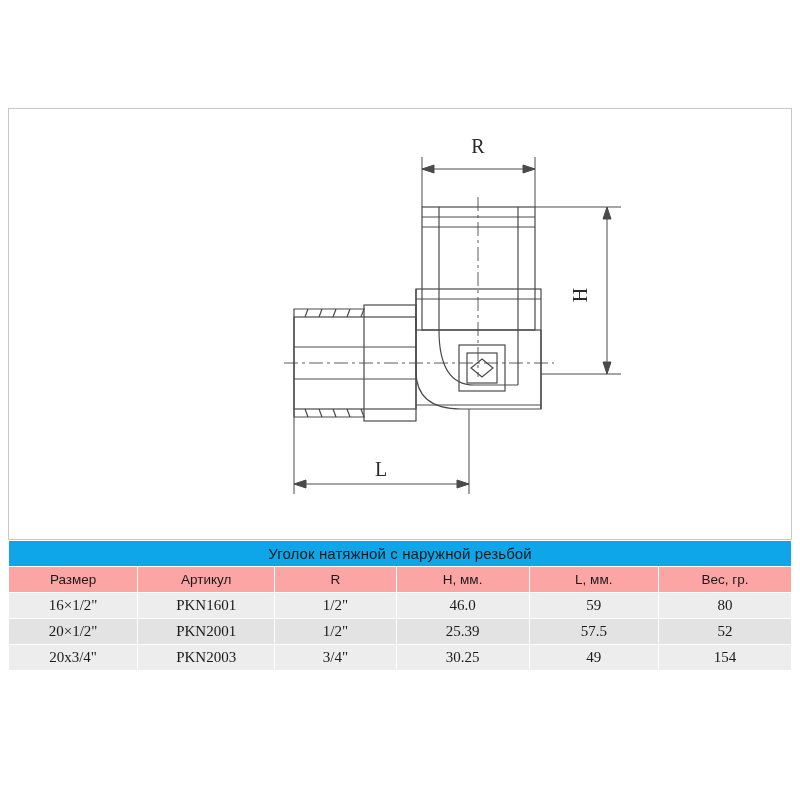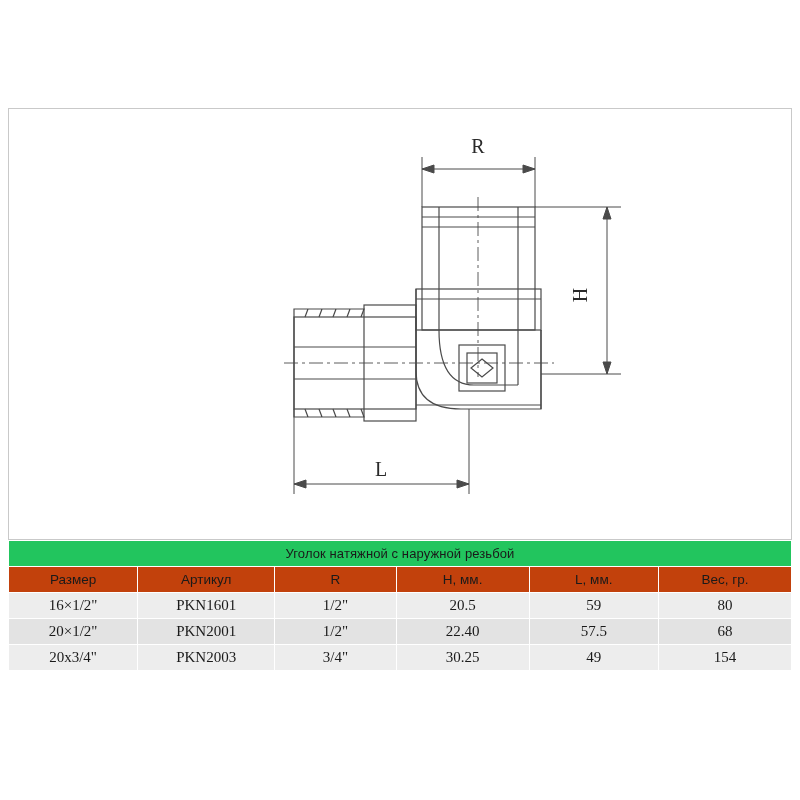--- a/index.html
+++ b/index.html
@@ -51,29 +51,29 @@
   }
   #spec-table td, #spec-table th {
     border: 1px solid #ffffff;
     padding: 0;
     height: 25px;
     text-align: center;
     vertical-align: middle;
     font-weight: normal;
   }
   tr.title-row td {
-    background: #22c55e;
+    background: #0ea5e9;
     font-weight: bold;
-    font-size: 13px;
+    font-size: 15px;
     letter-spacing: 0.1px;
     height: 27px;
     border: 1px solid #c8c8c8;
   }
   tr.head-row td {
-    background: #c2410c;
+    background: #fca5a5;
     font-weight: bold;
     height: 26px;
   }
   tr.data-row td {
     background: #ededed;
   }
   tr.data-alt-row td {
     background: #e3e3e3;
   }
 
@@ -183,31 +183,31 @@
         <td>Артикул</td>
         <td>R</td>
         <td>H, мм.</td>
         <td>L, мм.</td>
         <td>Вес, гр.</td>
       </tr>
       <tr class="data-row">
         <td class="serif">16×1/2"</td>
         <td class="serif">PKN1601</td>
         <td class="serif">1/2"</td>
-        <td class="serif">20.5</td>
+        <td class="serif">46.0</td>
         <td class="serif">59</td>
         <td class="serif">80</td>
       </tr>
       <tr class="data-alt-row">
         <td class="serif">20×1/2"</td>
         <td class="serif">PKN2001</td>
         <td class="serif">1/2"</td>
-        <td class="serif">22.40</td>
+        <td class="serif">25.39</td>
         <td class="serif">57.5</td>
-        <td class="serif">68</td>
+        <td class="serif">52</td>
       </tr>
       <tr class="data-row">
         <td class="serif">20x3/4"</td>
         <td class="serif">PKN2003</td>
         <td class="serif">3/4"</td>
         <td class="serif">30.25</td>
         <td class="serif">49</td>
         <td class="serif">154</td>
       </tr>
     </tbody>

